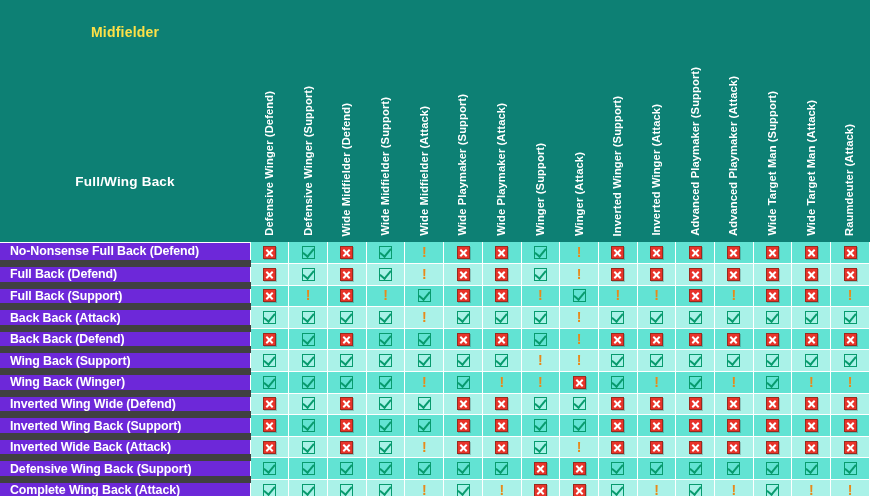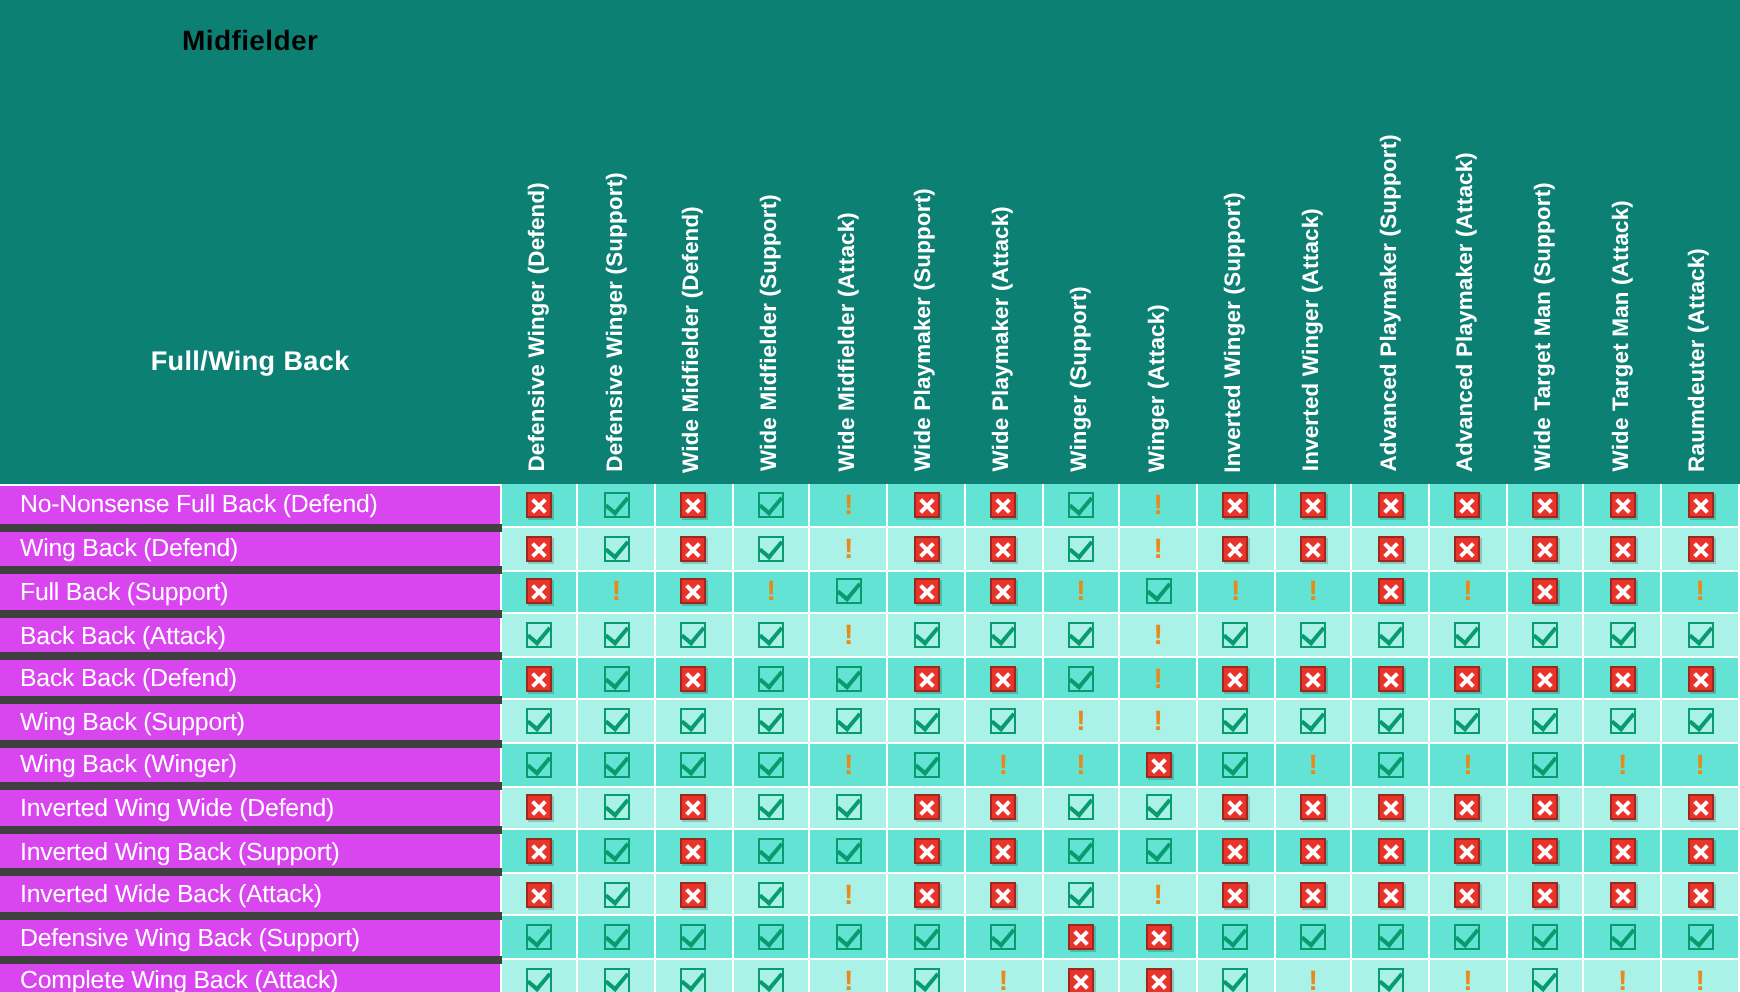--- a/index.html
+++ b/index.html
@@ -25,26 +25,26 @@
     background:#0d8074;
     color:#ffffff;
     vertical-align:bottom;
     text-align:center;
     padding:0 0 52px 0;
     width:250px;
     position:relative;
   }
   .corner-top{
     position:absolute;
-    top:12px;left:0;right:0;
+    top:24px;left:0;right:0;
     text-align:center;
     font-size:14px;
     font-weight:bold;
     letter-spacing:.2px;
-    color:#000000;
+    color:#fde047;
   }
   .corner-bottom{
     font-size:13.5px;
     font-weight:bold;
     color:#ffffff;
     letter-spacing:.2px;
   }
   th.vhead{
     background:#0d8074;
     color:#ffffff;
@@ -61,28 +61,28 @@
     font-size:11.2px;
     font-weight:bold;
     line-height:1;
     letter-spacing:.1px;
     margin:0 auto;
     display:block;
   }
   
   tbody tr{height:21.6px;}
   td.rowlabel{
-    background:#d946ef;
+    background:#6d28d9;
     color:#ffffff;
     font-size:12.4px;
-    font-weight:normal;
+    font-weight:bold;
     padding:0 4px 0 10px;
     white-space:nowrap;
     border-top:1px solid #ffffff;
-    border-bottom:4px solid #404040;
+    border-bottom:7px solid #404040;
     border-right:1px solid #ffffff;
     letter-spacing:-.1px;
   }
   td.cell{
     text-align:center;
     vertical-align:middle;
     border-right:1px solid #ffffff;
     border-bottom:1px solid #ffffff;
     padding:0;
     line-height:0;
@@ -215,21 +215,21 @@
           <td class="cell"><span class="ge">!</span></td>
           <td class="cell"><span class="gx"></span></td>
           <td class="cell"><span class="gx"></span></td>
           <td class="cell"><span class="gx"></span></td>
           <td class="cell"><span class="gx"></span></td>
           <td class="cell"><span class="gx"></span></td>
           <td class="cell"><span class="gx"></span></td>
           <td class="cell"><span class="gx"></span></td>
         </tr>
         <tr class="even">
-          <td class="rowlabel">Wing Back (Defend)</td>
+          <td class="rowlabel">Full Back (Defend)</td>
           <td class="cell"><span class="gx"></span></td>
           <td class="cell"><span class="gc"></span></td>
           <td class="cell"><span class="gx"></span></td>
           <td class="cell"><span class="gc"></span></td>
           <td class="cell"><span class="ge">!</span></td>
           <td class="cell"><span class="gx"></span></td>
           <td class="cell"><span class="gx"></span></td>
           <td class="cell"><span class="gc"></span></td>
           <td class="cell"><span class="ge">!</span></td>
           <td class="cell"><span class="gx"></span></td>

